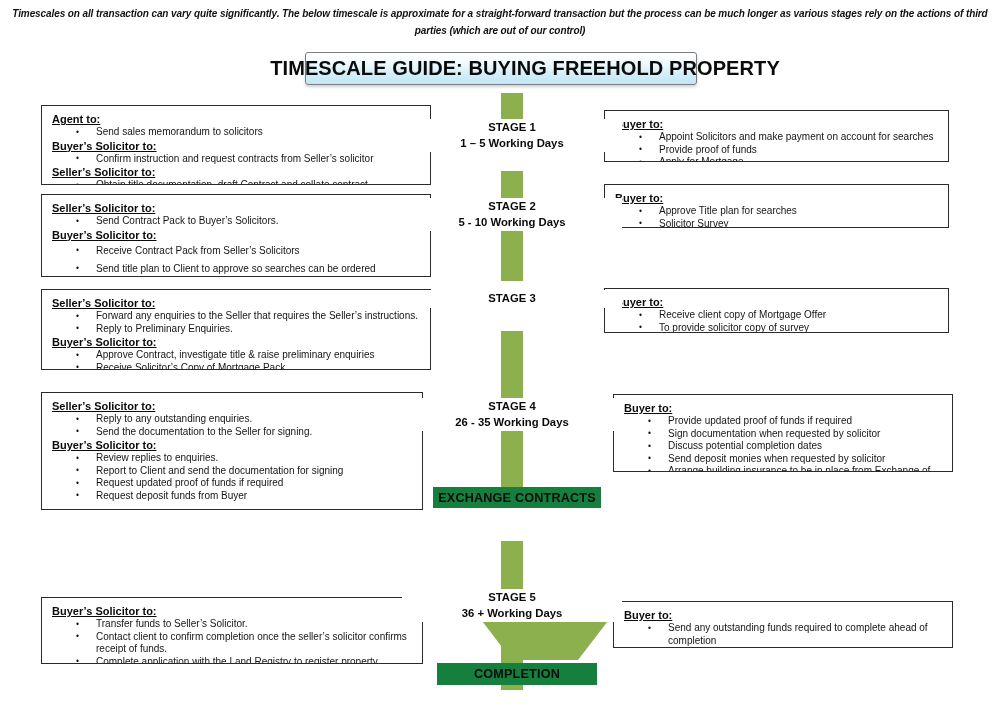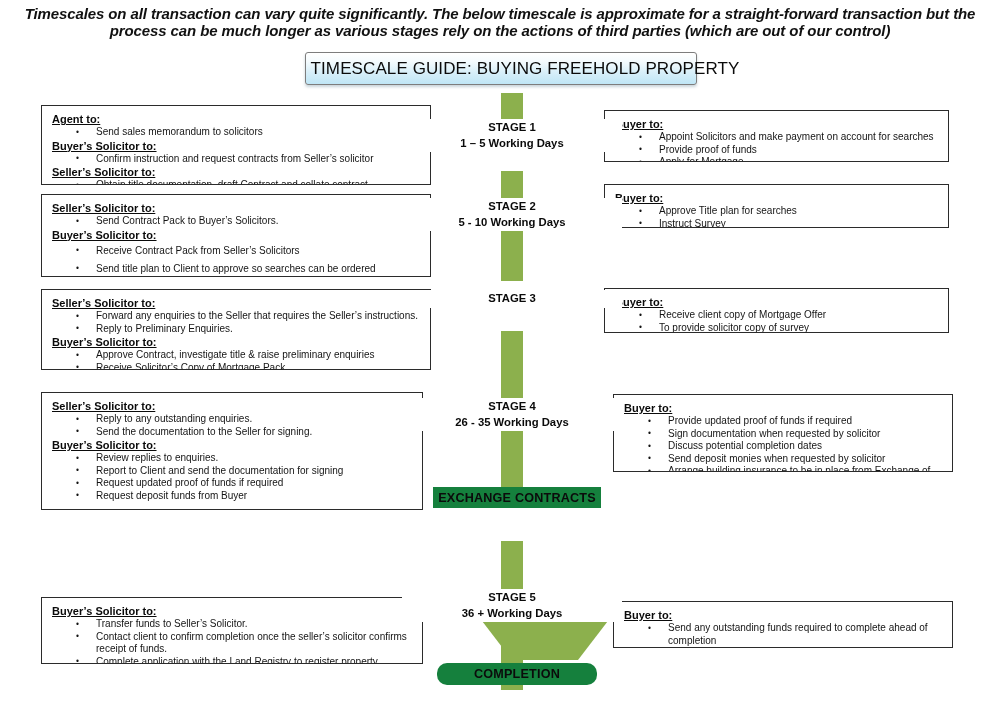--- a/index.html
+++ b/index.html
@@ -19,21 +19,21 @@
 
   
   #intro {
     position: absolute;
     left: 8px;
     top: 6px;
     width: 984px;
     text-align: center;
     font-style: italic;
     font-weight: bold;
-    font-size: 15px;
+    font-size: 10px;
     line-height: 16.5px;
     letter-spacing: -0.1px;
   }
 
   
   #title-bar {
     position: absolute;
     left: 305px;
     top: 52px;
     width: 390px;
@@ -41,22 +41,22 @@
     border: 1px solid #7d7d7d;
     border-radius: 3px;
     background: linear-gradient(to bottom,
                 #ffffff 0%, #f4fbfe 28%, #d8eff9 62%, #bfe6f6 100%);
     box-shadow: 0 2px 3px rgba(120,150,165,0.40);
     display: flex;
     align-items: center;
     justify-content: center;
   }
   #title-bar .txt {
-    font-size: 17px;
-    font-weight: normal;
+    font-size: 20px;
+    font-weight: bold;
     color: #0b0b0b;
     letter-spacing: 0.1px;
     white-space: nowrap;
     margin-left: 48px;
   }
 
   
   #arrow-col {
     position: absolute;
     left: 501px;
@@ -108,21 +108,21 @@
     font-size: 12.6px;
     font-weight: bold;
     color: #0b0b0b;
     letter-spacing: 0.2px;
     white-space: nowrap;
   }
   #banner-exchange {
     left: 433px; top: 487px; width: 168px; height: 21px;
   }
   #banner-completion {
-    left: 437px; top: 663px; width: 160px; height: 22px; border-radius: 10px;
+    left: 437px; top: 663px; width: 160px; height: 22px;
   }
 
   
   .info-box {
     position: absolute;
     border: 1.3px solid #2b2b2b;
     background: #ffffff;
     box-sizing: border-box;
     padding: 6px 8px 6px 10px;
     overflow: hidden;
@@ -281,21 +281,21 @@
     <ul class="bullets">
       <li>Appoint Solicitors and make payment on account for searches</li>
       <li>Provide proof of funds</li>
       <li>Apply for Mortgage</li>
     </ul>
   </div>
 <div class="info-box" id="box-r2">
     <div class="role">Buyer to:</div>
     <ul class="bullets">
       <li>Approve Title plan for searches</li>
-      <li>Instruct Survey</li>
+      <li>Solicitor Survey</li>
     </ul>
   </div>
 <div class="info-box" id="box-r3">
     <div class="role">Buyer to:</div>
     <ul class="bullets">
       <li>Receive client copy of Mortgage Offer</li>
       <li>To provide solicitor copy of survey</li>
     </ul>
   </div>
 <div class="info-box" id="box-r4">

